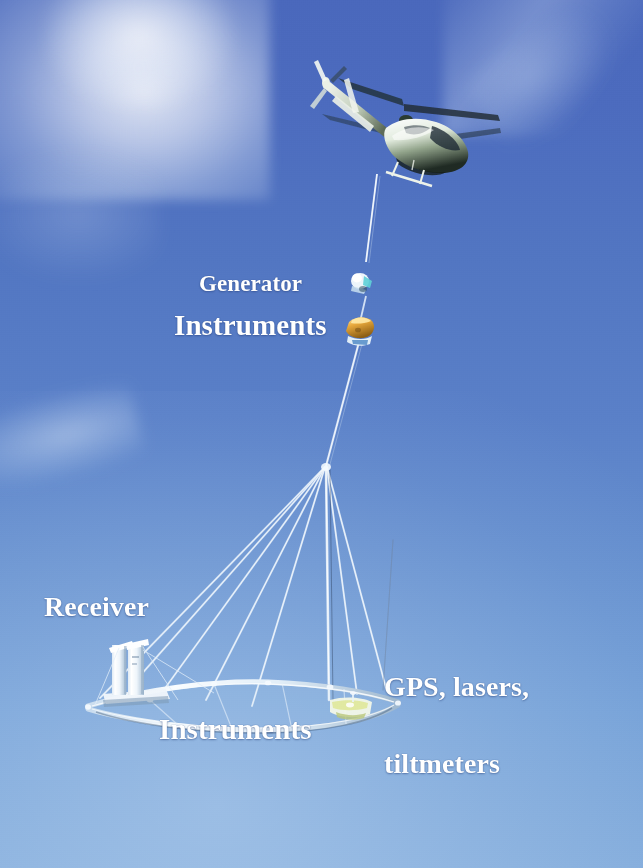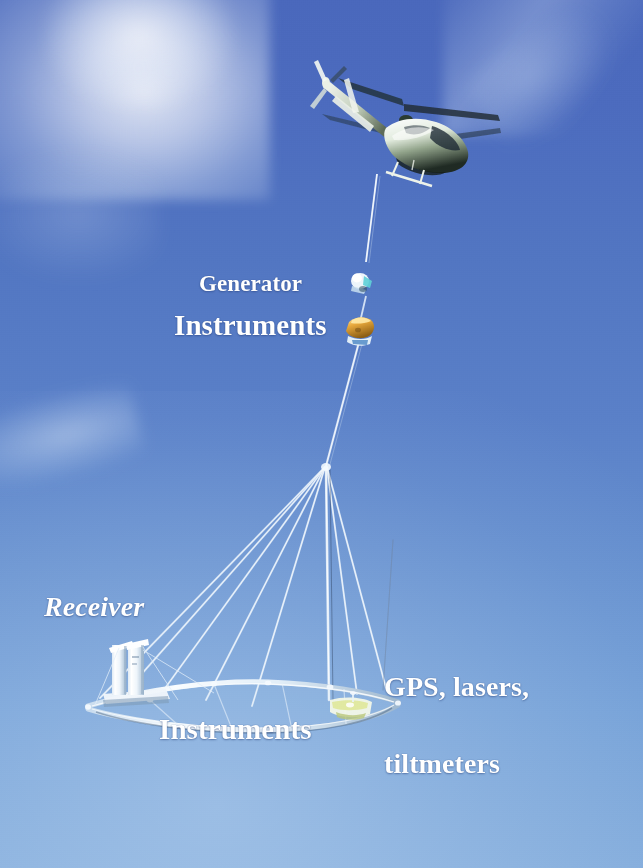--- a/index.html
+++ b/index.html
@@ -163,21 +163,20 @@
   }
   #label-instruments {
     left: 174px;
     top: 310px;
     font-size: 29px;
   }
   #label-receiver {
     left: 44px;
     top: 592px;
     font-size: 28px;
-    font-style: italic;
   }
   #label-transmitter {
     left: 159px;
     top: 714px;
     font-size: 29px;
   }
   #label-gps {
     left: 384px;
     top: 672px;
     font-size: 28px;

